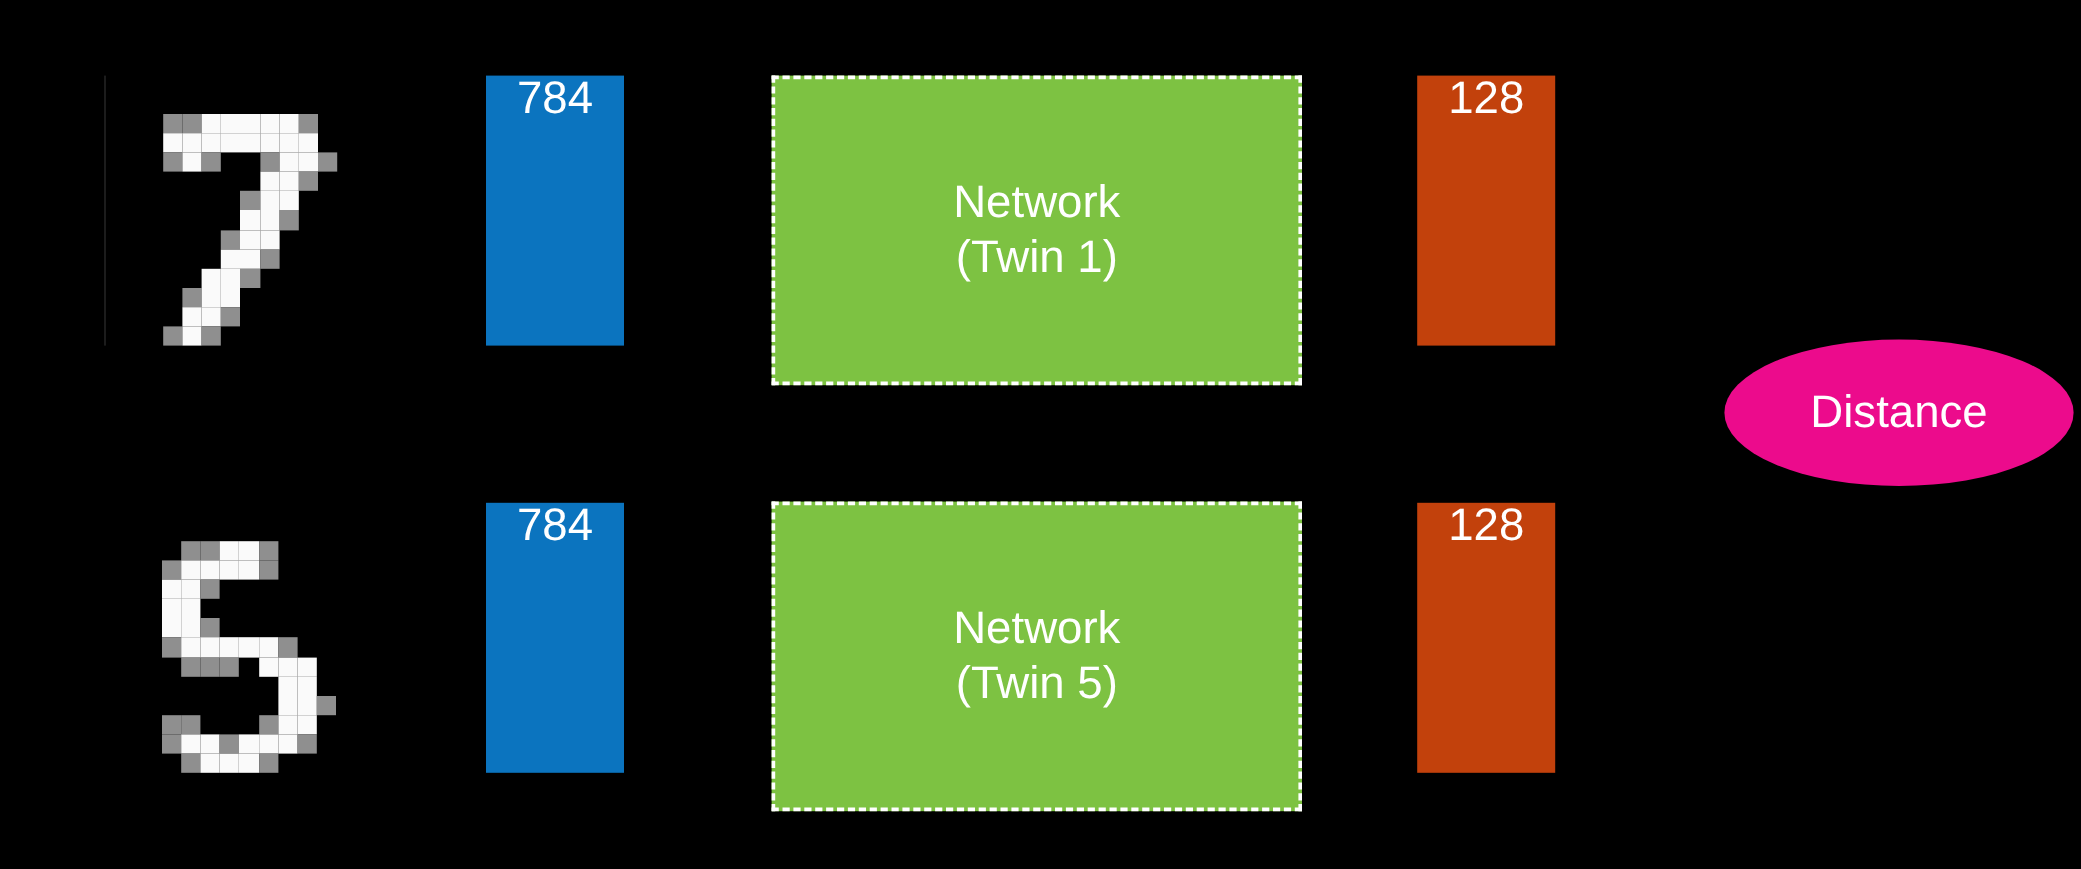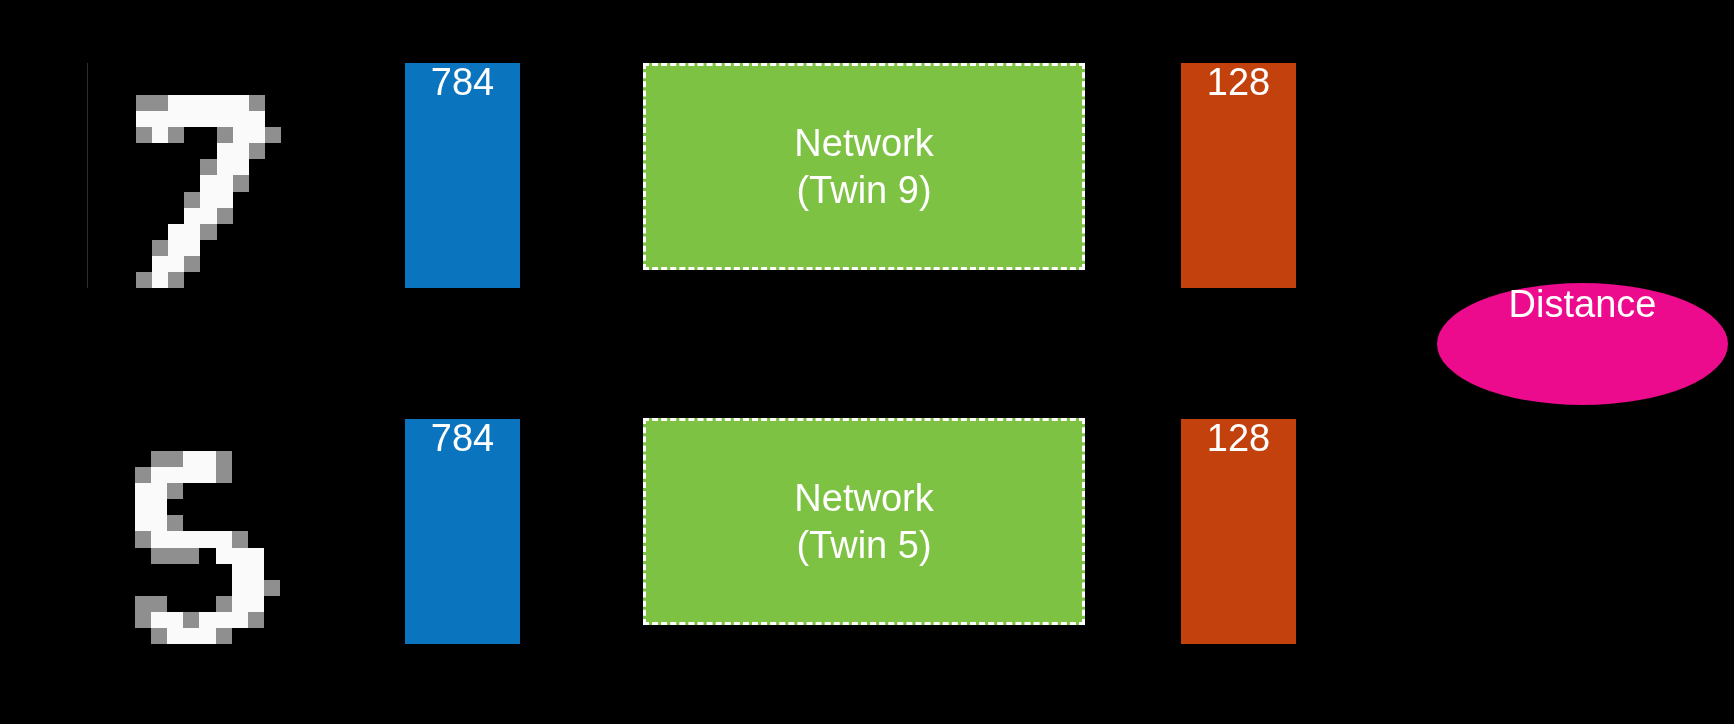--- a/index.html
+++ b/index.html
@@ -48,21 +48,21 @@
   .bar.input    { left: 405px; background: #0b74bf; }
   .bar.embed    { left: 1181px; background: #c2410c; }
   .bar.row1     { top: 63px; }
   .bar.row2     { top: 419px; }
 
   
   .network {
     position: absolute;
     left: 643px;
     width: 442px;
-    height: 207px;
+    height: 258px;
     background: #7dc242;
     border: 3px dashed #ffffff;
     box-sizing: border-box;
     display: flex;
     flex-direction: column;
     align-items: center;
     justify-content: center;
     color: #ffffff;
     font-size: 38px;
     line-height: 1.22;
@@ -74,21 +74,21 @@
   
   .distance {
     position: absolute;
     left: 1437px;
     top: 283px;
     width: 291px;
     height: 122px;
     background: #ec0b8c;
     border-radius: 50%;
     display: flex;
-    align-items: flex-start;
+    align-items: center;
     justify-content: center;
     color: #ffffff;
     font-size: 38px;
   }
 </style>
 </head>
 <body>
 
 <div class="canvas">
 
@@ -290,21 +290,21 @@
       <div class="px"></div>
       <div class="px"></div>
     </div>
 
   <div class="bar input row1">
     <span>784</span>
   </div>
 
   <div class="network row1">
     <span>Network</span>
-    <span>(Twin 9)</span>
+    <span>(Twin 1)</span>
   </div>
 
   <div class="bar embed row1">
     <span>128</span>
   </div>
 
   <div class="mnist row2">
       <div class="px"></div>
       <div class="px"></div>
       <div class="px"></div>

